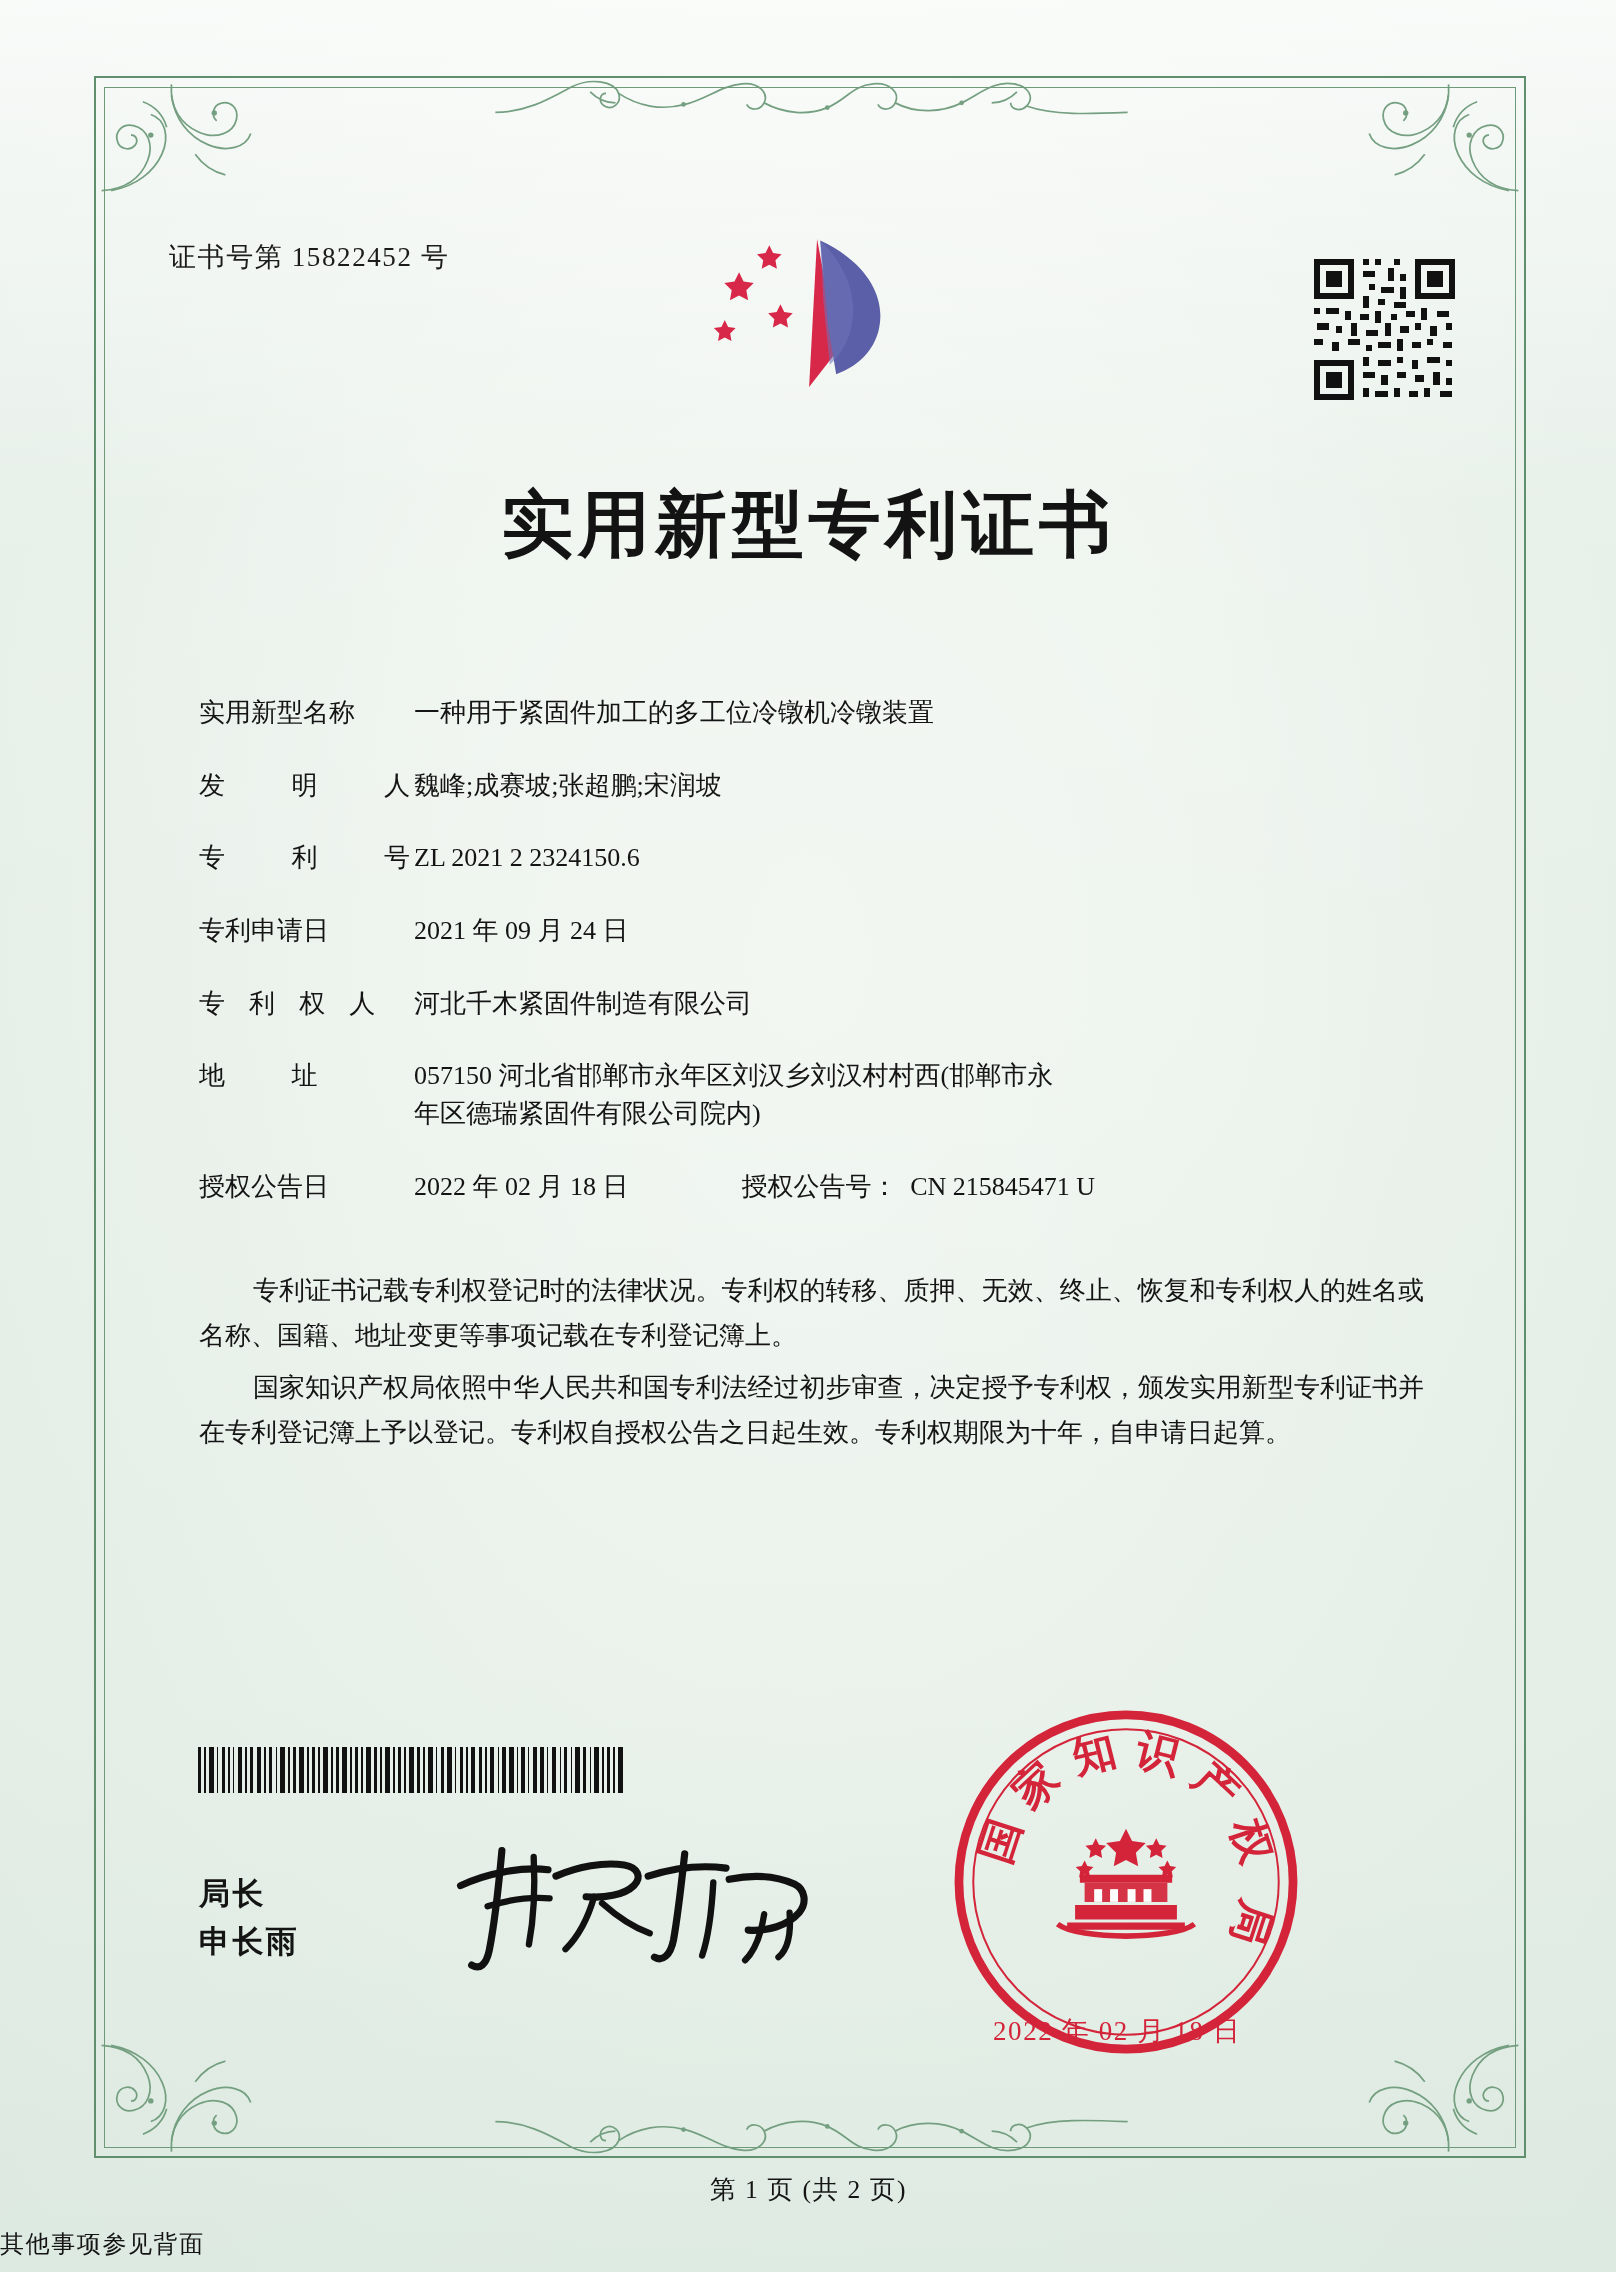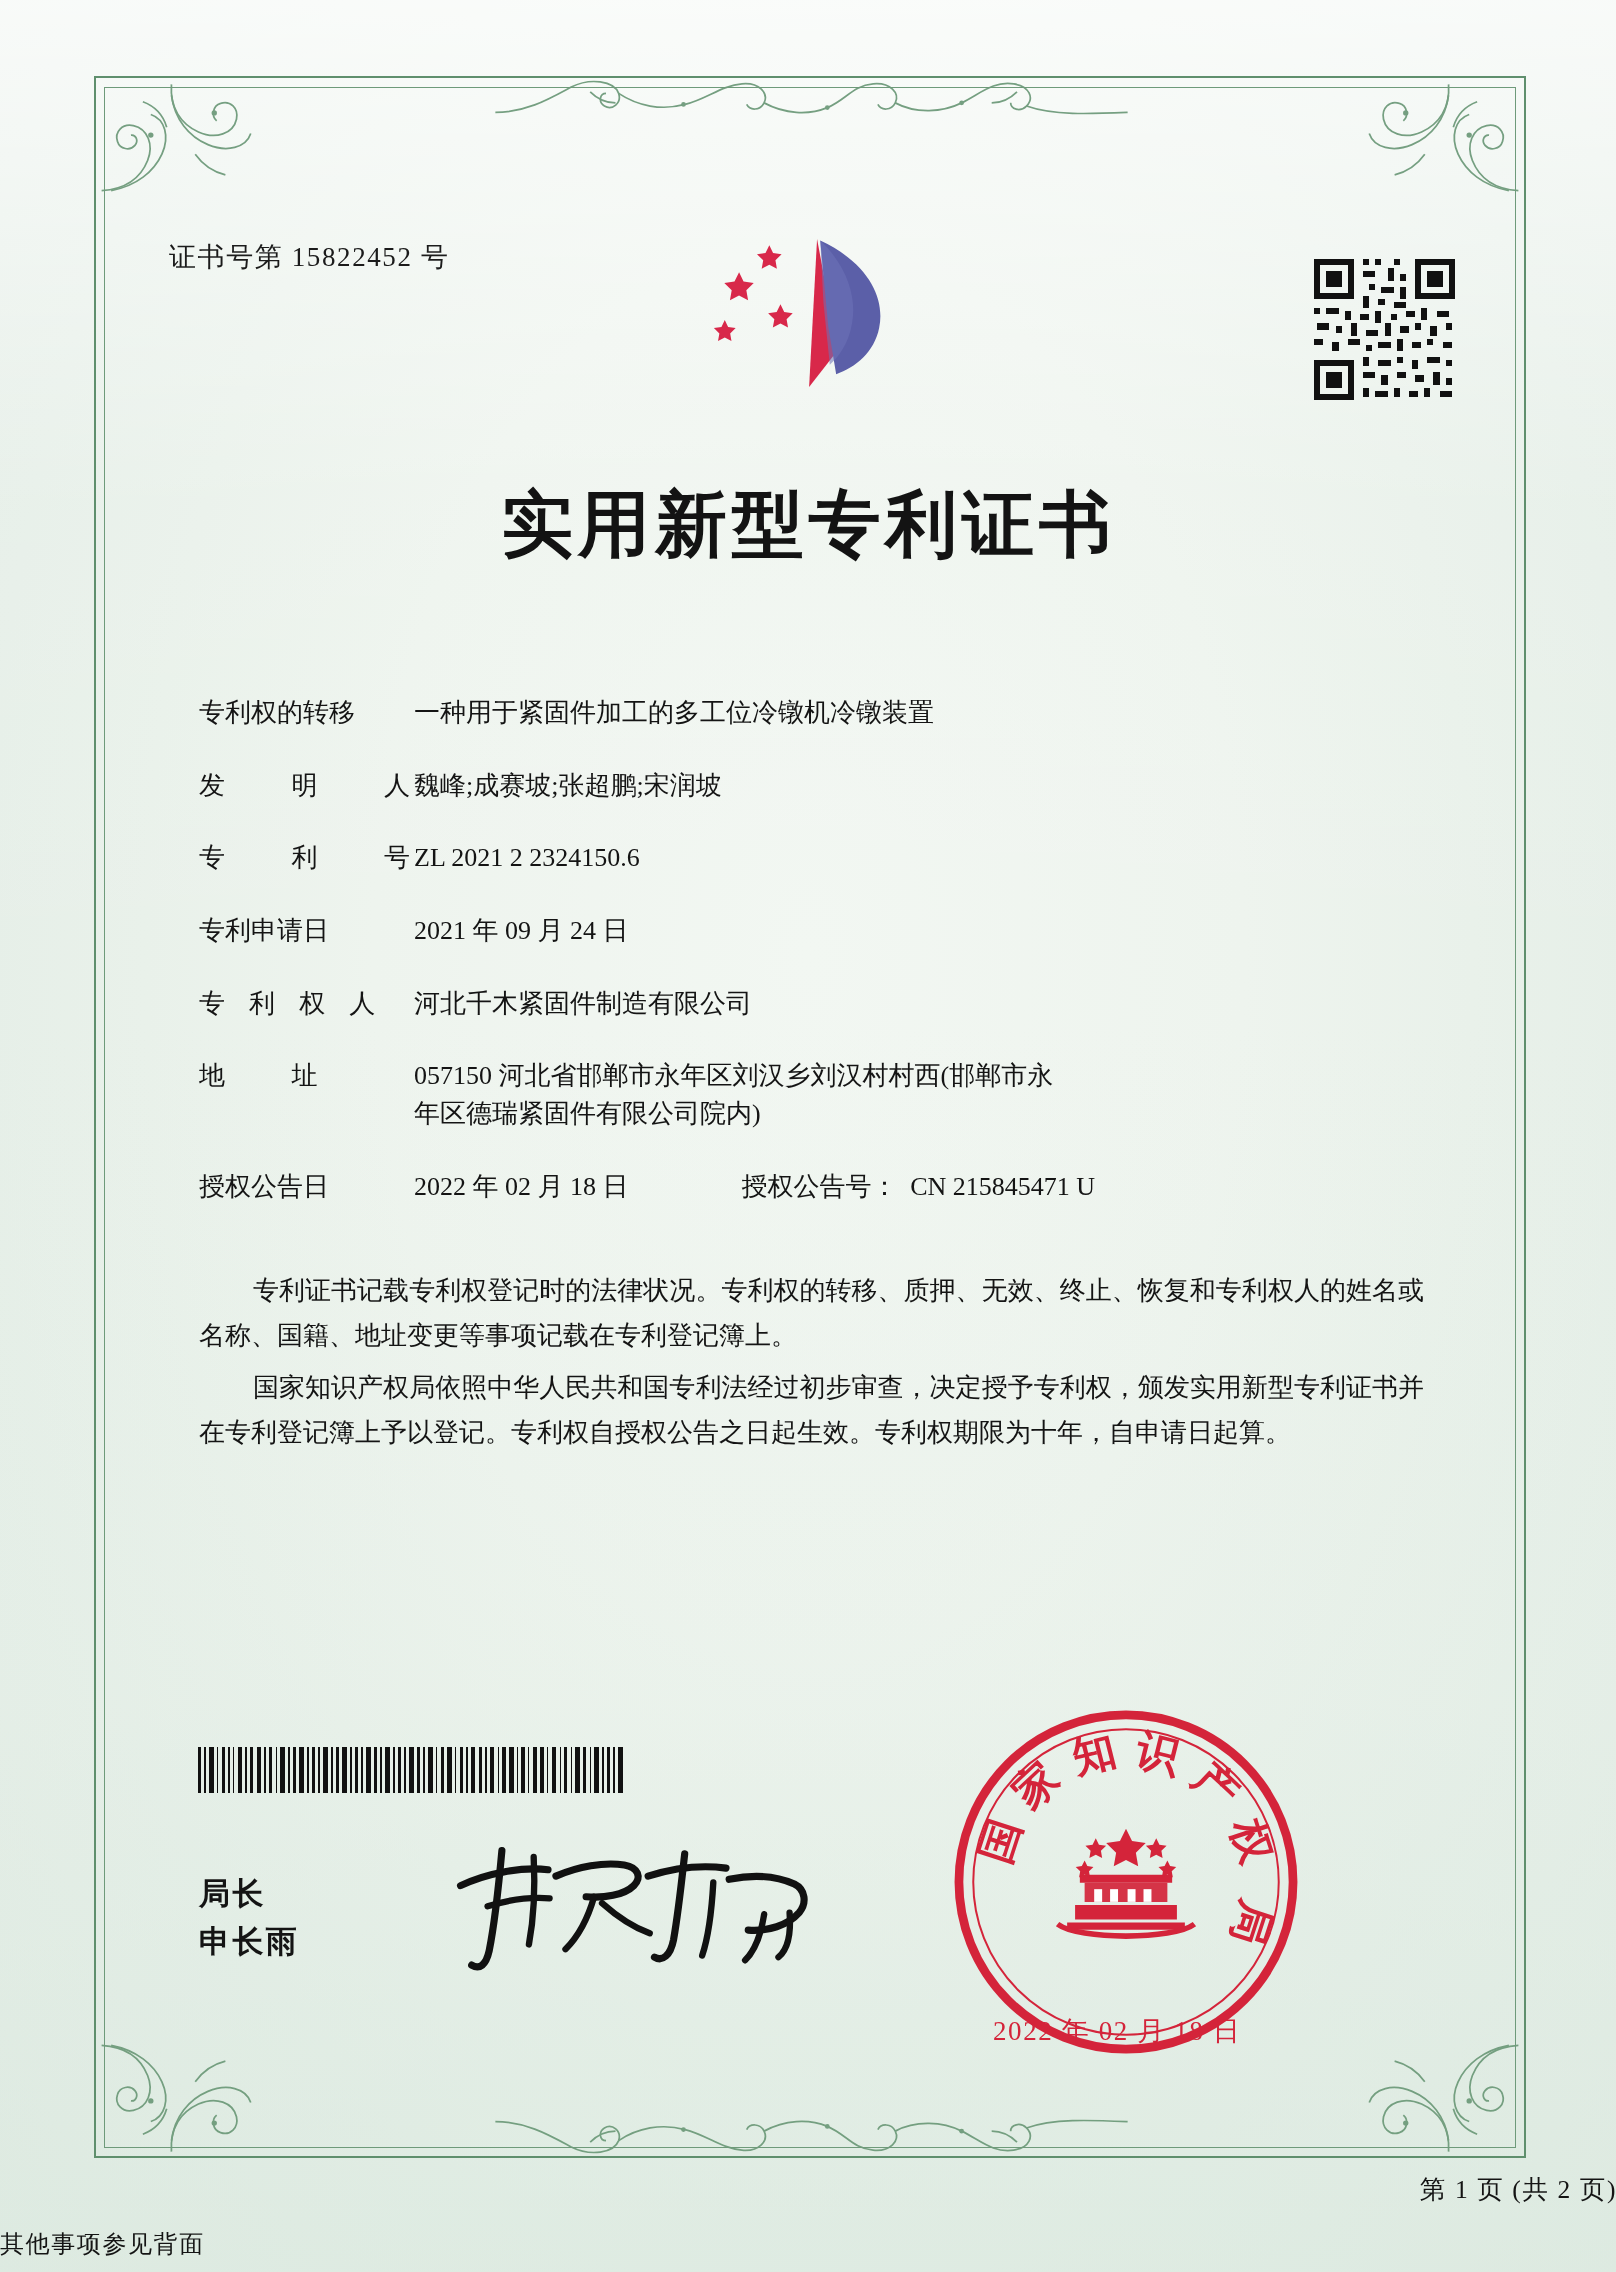--- a/index.html
+++ b/index.html
@@ -203,21 +203,21 @@
     font-size: 27px;
     color: #d4243a;
     letter-spacing: 1.6px;
     white-space: nowrap;
   }
 
   
   .page-num {
     position: absolute;
     left: 0; right: 0; top: 2172px;
-    text-align: right;
+    text-align: center;
     font-size: 25.5px;
     color: #141414;
     letter-spacing: 1.6px;
   }
   .back-note {
     position: absolute;
     left: 0; right: 0; top: 2228px;
     text-align: left;
     font-size: 24px;
     color: #141414;
@@ -395,21 +395,21 @@
           <rect x="76" y="88" width="4" height="6"></rect>
           <rect x="86" y="90" width="8" height="4"></rect>
       </g>
     </svg>
   </div>
 
   <div class="main-title">实用新型专利证书</div>
 
   <div class="fields">
     <div class="frow">
-      <div class="flabel sp1">专利权的转移</div>
+      <div class="flabel sp1">实用新型名称</div>
       <div class="fvalue">一种用于紧固件加工的多工位冷镦机冷镦装置</div>
     </div>
     <div class="frow">
       <div class="flabel sp3">发 明 人</div>
       <div class="fvalue">魏峰;成赛坡;张超鹏;宋润坡</div>
     </div>
     <div class="frow">
       <div class="flabel sp3">专 利 号</div>
       <div class="fvalue">ZL 2021 2 2324150.6</div>
     </div>

